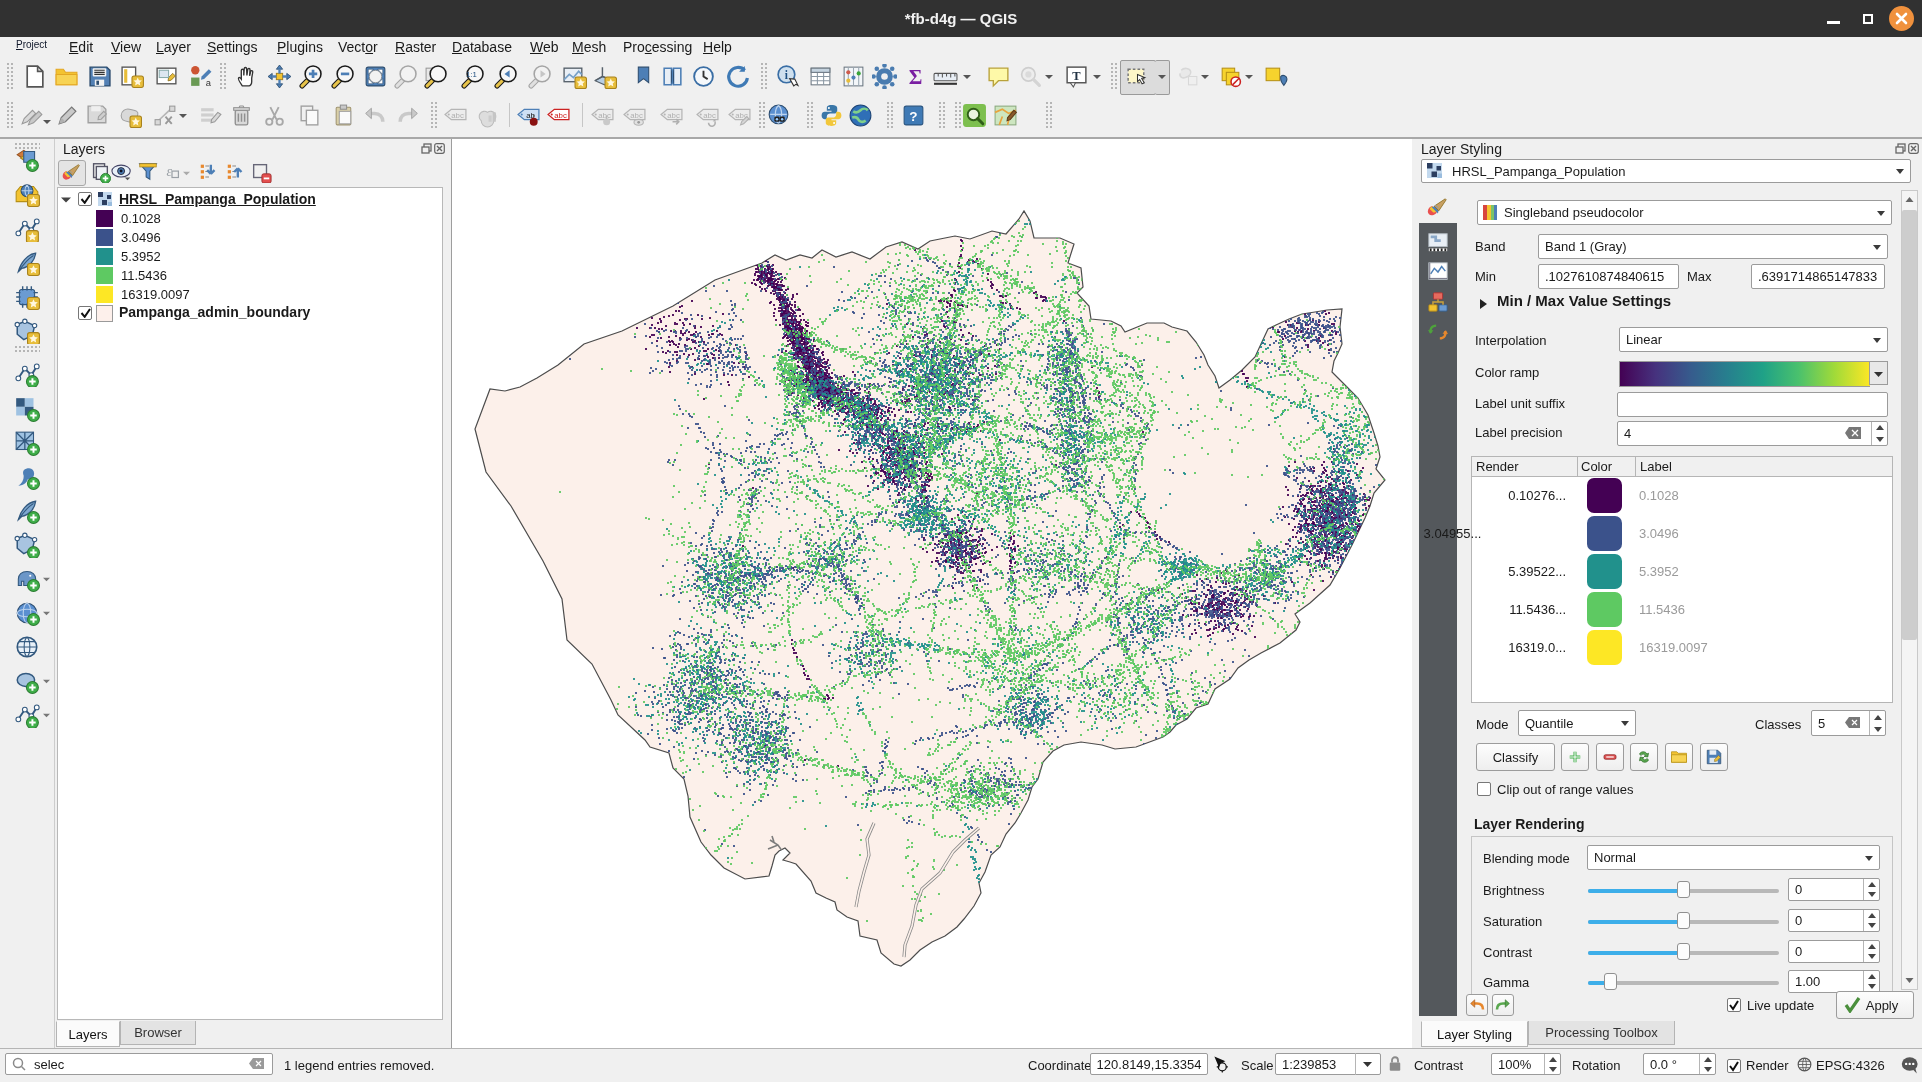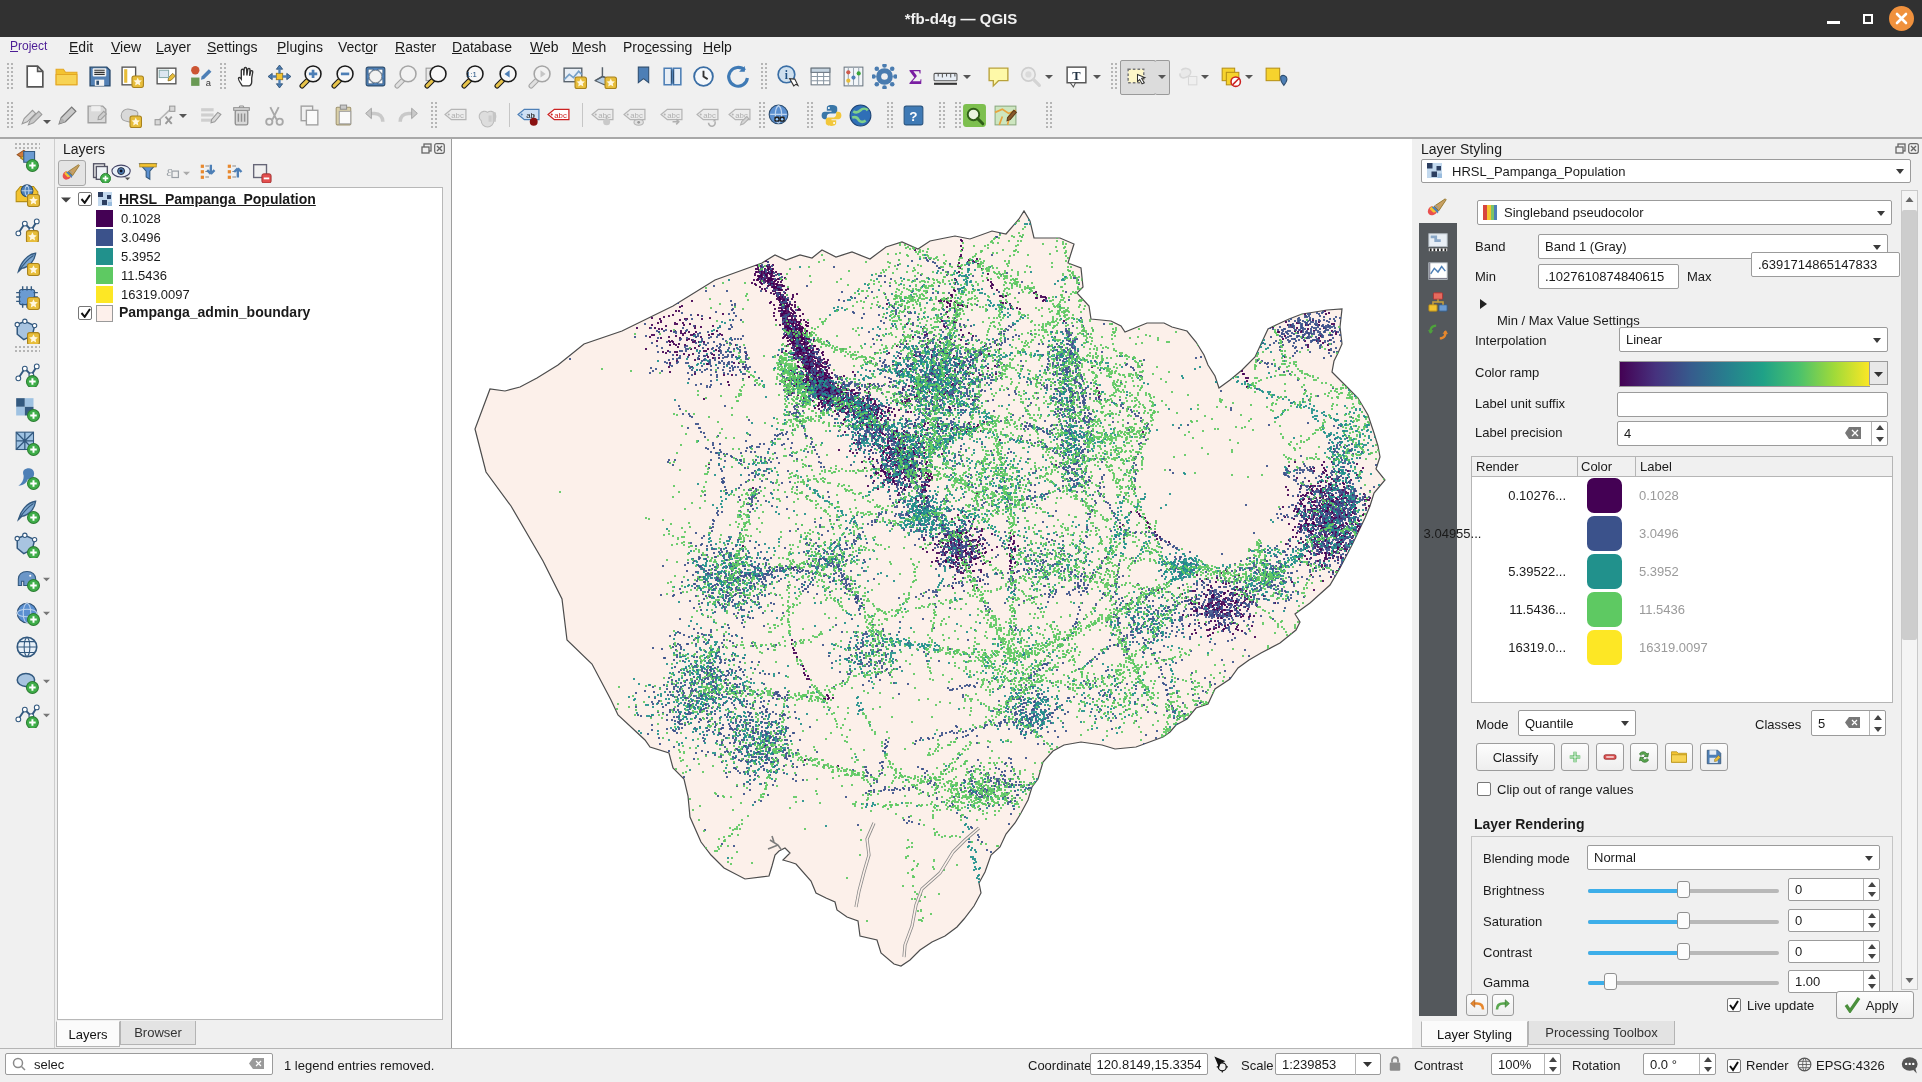--- a/index.html
+++ b/index.html
@@ -27,21 +27,21 @@
 </style></head><body>
 <div class="abs" style="left:0;top:0;width:1922px;height:37px;background:#313131"></div>
 <div class="abs" style="left:0;top:0;width:1922px;height:37px;line-height:37px;text-align:center;color:#f2f2f2;font-size:15px;font-weight:bold">*fb-d4g — QGIS</div>
 <div class="abs" style="left:1827px;top:21px;width:13px;height:3px;background:#fff"></div>
 <div class="abs" style="left:1863px;top:14px;width:10px;height:10px;border:2px solid #fff;box-sizing:border-box"></div>
 <div class="abs" style="left:1889px;top:6px;width:25px;height:25px;border-radius:50%;background:#f0913d"></div>
 <svg class="abs" style="left:1895px;top:12px;" width="13" height="13" viewBox="0 0 13 13">
     <path d="M2 2L11 11M11 2L2 11" stroke="#fff" stroke-width="2.6" stroke-linecap="round"></path>
   </svg>
 <div class="abs" style="left:0;top:37px;width:1922px;height:21px;background:#f0f0f0;border-bottom:1px solid #d8d8d8"></div>
-<div class="abs" style="left:10px;top:39px;font-size:12px;color:#4c1d95"><u>P</u>roject</div>
+<div class="abs" style="left:16px;top:39px;font-size:10px;color:#0f172a"><u>P</u>roject</div>
 <div class="abs" style="left:69px;top:39px;font-size:14px;color:#1a1a1a"><u>E</u>dit</div>
 <div class="abs" style="left:111px;top:39px;font-size:14px;color:#1a1a1a"><u>V</u>iew</div>
 <div class="abs" style="left:156px;top:39px;font-size:14px;color:#1a1a1a"><u>L</u>ayer</div>
 <div class="abs" style="left:207px;top:39px;font-size:14px;color:#1a1a1a"><u>S</u>ettings</div>
 <div class="abs" style="left:277px;top:39px;font-size:14px;color:#1a1a1a"><u>P</u>lugins</div>
 <div class="abs" style="left:338px;top:39px;font-size:14px;color:#1a1a1a">Vect<u>o</u>r</div>
 <div class="abs" style="left:395px;top:39px;font-size:14px;color:#1a1a1a"><u>R</u>aster</div>
 <div class="abs" style="left:452px;top:39px;font-size:14px;color:#1a1a1a"><u>D</u>atabase</div>
 <div class="abs" style="left:530px;top:39px;font-size:14px;color:#1a1a1a"><u>W</u>eb</div>
 <div class="abs" style="left:572px;top:39px;font-size:14px;color:#1a1a1a"><u>M</u>esh</div>
@@ -744,25 +744,25 @@
                     <rect x="11" width="3" height="15" fill="#4d7fb6"></rect>
                   </svg>
                   <div class="lbl" style="left:1475px;top:239px">Band</div>
                   <div class="cmb" style="left:1538px;top:234px;width:350px;height:25px">
                     <span>Band 1 (Gray)</span>
                     <span class="dda"></span>
                   </div>
                   <div class="lbl" style="left:1475px;top:269px">Min</div>
                   <div class="inp" style="left:1538px;top:264px;width:141px;height:25px">.1027610874840615</div>
                   <div class="lbl" style="left:1687px;top:269px">Max</div>
-                  <div class="inp" style="left:1751px;top:252px;width:149px;height:25px">.6391714865147833</div>
+                  <div class="inp" style="left:1751px;top:264px;width:134px;height:25px">.6391714865147833</div>
                   <svg class="abs" style="left:1479px;top:298px;" width="9" height="12" viewBox="0 0 9 12">
                     <path d="M1 1l7 5-7 5z" fill="#222"></path>
                   </svg>
-                  <div class="lbl" style="left:1497px;top:313px;font-weight:normal;font-size:13px">Min / Max Value Settings</div>
+                  <div class="lbl" style="left:1497px;top:292px;font-weight:bold;font-size:15px">Min / Max Value Settings</div>
                   <div class="lbl" style="left:1475px;top:333px">Interpolation</div>
                   <div class="cmb" style="left:1619px;top:327px;width:269px;height:25px">
                     <span>Linear</span>
                     <span class="dda"></span>
                   </div>
                   <div class="lbl" style="left:1475px;top:365px">Color ramp</div>
                   <div class="abs" style="left:1619px;top:361px;width:250px;height:24px;border:1px solid #9b9b9b;border-right:none;background:linear-gradient(90deg,#440154,#46327e,#365c8d,#277f8e,#1fa187,#4ac16d,#a0da39,#fde725)"></div>
                   <div class="abs" style="left:1869px;top:361px;width:19px;height:24px;background:#e8e8e8;border:1px solid #9b9b9b;box-sizing:border-box"></div>
                   <svg class="abs" style="left:1873px;top:371px;" width="11" height="7" viewBox="0 0 11 7">
                     <path d="M1 1l4.5 5L10 1z" fill="#333"></path>

